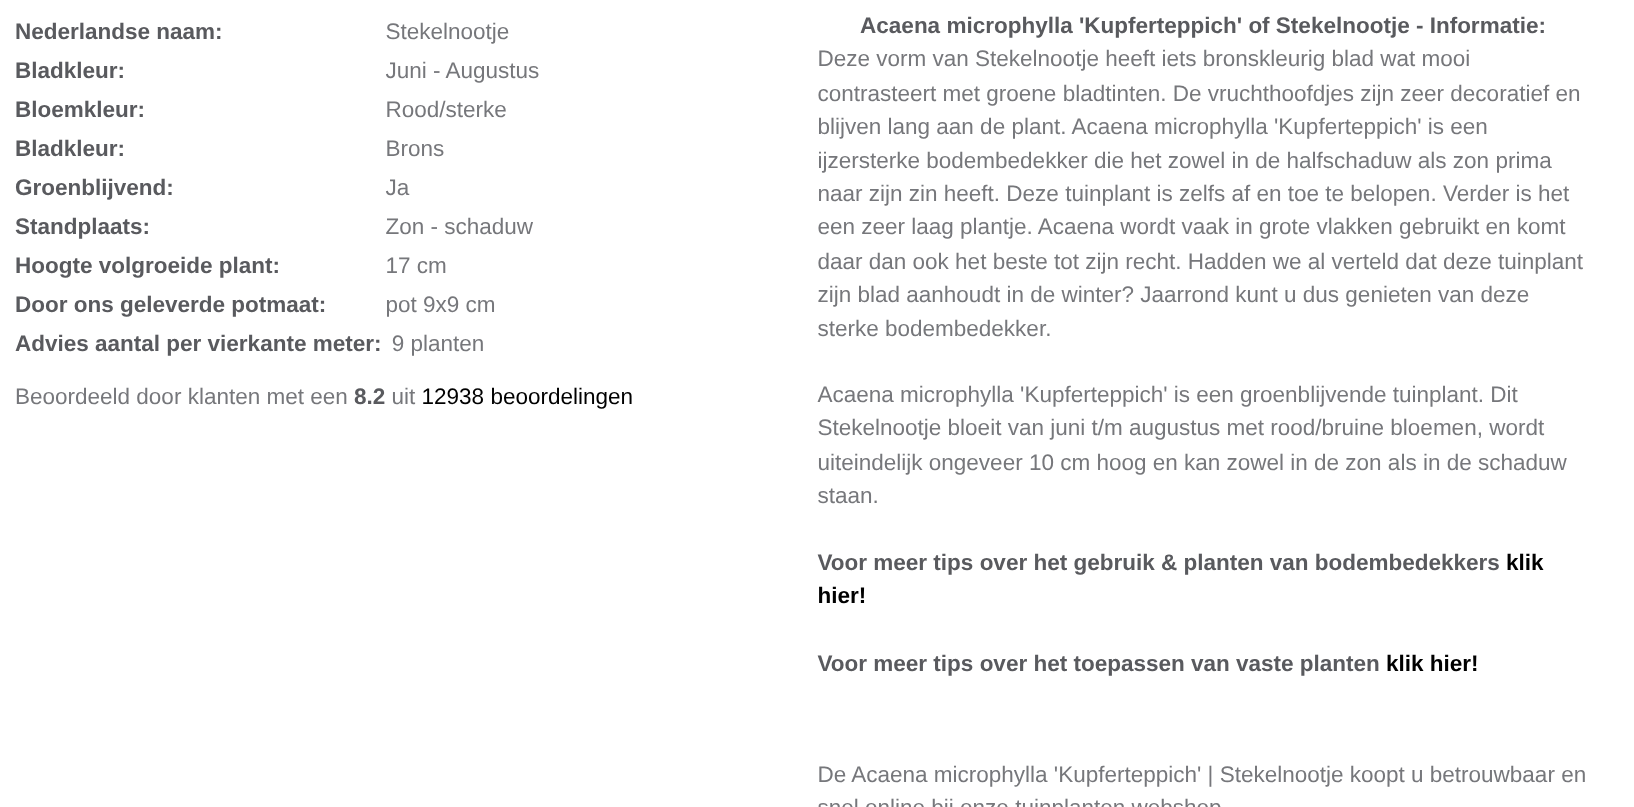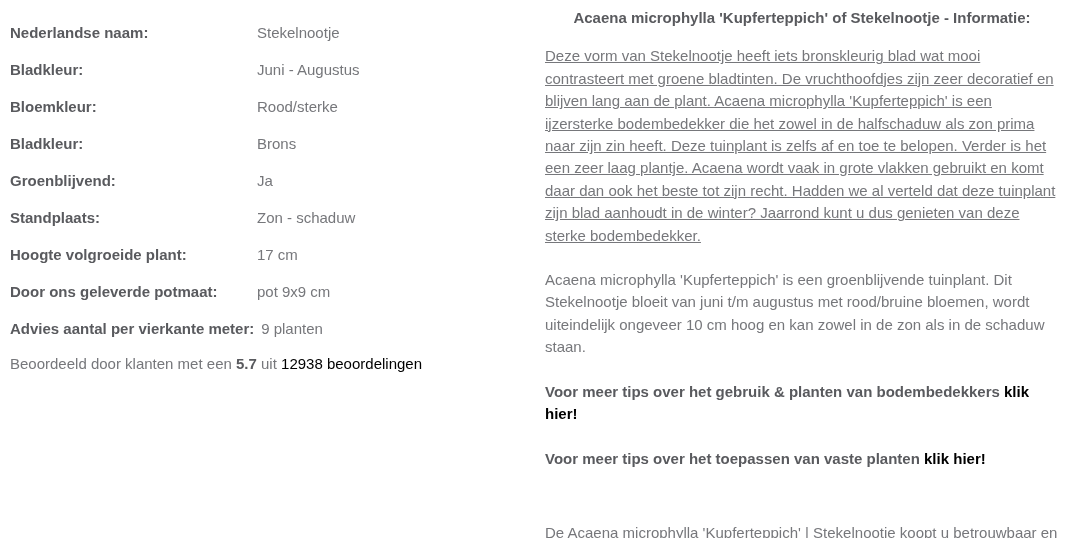--- a/index.html
+++ b/index.html
@@ -14,21 +14,21 @@
     overflow: hidden;
   }
   .page { display: flex; width: 1089px; }
 
   
   .specs {
     width: 545px;
     padding: 9px 20px 0 10px;
     flex: 0 0 545px;
   }
-  .spec-row { line-height: 26px; white-space: nowrap; margin-top: 11px; }
+  .spec-row { line-height: 26px; white-space: nowrap; }
   .spec-label {
     display: inline-block;
     min-width: 247px;
     font-weight: bold;
     color: #595a5e;
   }
   .spec-value { color: #76777b; }
   .rating-line { margin-top: 9px; line-height: 26px; }
   .rating-score { font-weight: bold; color: #595a5e; }
   .green-link {
@@ -43,21 +43,21 @@
     flex: 0 0 514px;
     padding-top: 7px;
     line-height: 22.4px;
   }
   .info-heading {
     font-weight: bold;
     color: #595a5e;
     text-align: center;
   }
   .info p { margin: 22px 0; }
-  .info p.first { margin-top: 16px; text-decoration: underline; }
+  .info p.first { margin-top: 0; }
   .tip { font-weight: bold; color: #595a5e; }
   .tip .green-link { font-weight: bold; }
   .closing { margin-top: 52px !important; }
 </style>
 </head>
 <body>
 
 <div class="page">
 
   <div class="specs">
@@ -84,21 +84,21 @@
       <span class="spec-label">Hoogte volgroeide plant:</span><span class="spec-value">17 cm</span>
     </div>
     <div class="spec-row">
       <span class="spec-label">Door ons geleverde potmaat:</span><span class="spec-value">pot 9x9 cm</span>
     </div>
     <div class="spec-row">
       <span class="spec-label">Advies aantal per vierkante meter:</span> <span class="spec-value">9 planten</span>
     </div>
 
     <div class="rating-line">
-      <span>Beoordeeld door klanten met een </span><span class="rating-score">5.7</span><span> uit </span><a class="green-link">12938 beoordelingen</a>
+      <span>Beoordeeld door klanten met een </span><span class="rating-score">8.2</span><span> uit </span><a class="green-link">12938 beoordelingen</a>
     </div>
   </div>
 
   <div class="info">
 
     <div class="info-heading">Acaena microphylla 'Kupferteppich' of Stekelnootje - Informatie:</div>
 
     <p class="first">Deze vorm van Stekelnootje heeft iets bronskleurig blad wat mooi contrasteert met groene bladtinten. De vruchthoofdjes  zijn zeer decoratief en blijven lang aan de plant. Acaena microphylla 'Kupferteppich' is een ijzersterke bodembedekker die het zowel in de halfschaduw als zon prima naar zijn zin heeft. Deze tuinplant is zelfs af en toe te belopen. Verder is het een zeer laag plantje. Acaena wordt vaak in grote vlakken gebruikt en komt daar dan ook het beste tot zijn recht. Hadden we al verteld dat deze tuinplant zijn blad aanhoudt in de winter? Jaarrond kunt u dus genieten van deze sterke bodembedekker.</p>
 
     <p>Acaena microphylla 'Kupferteppich' is een groenblijvende tuinplant. Dit Stekelnootje bloeit van juni t/m augustus met rood/bruine bloemen, wordt uiteindelijk ongeveer 10 cm hoog en kan zowel in de zon als in de schaduw staan.</p>

